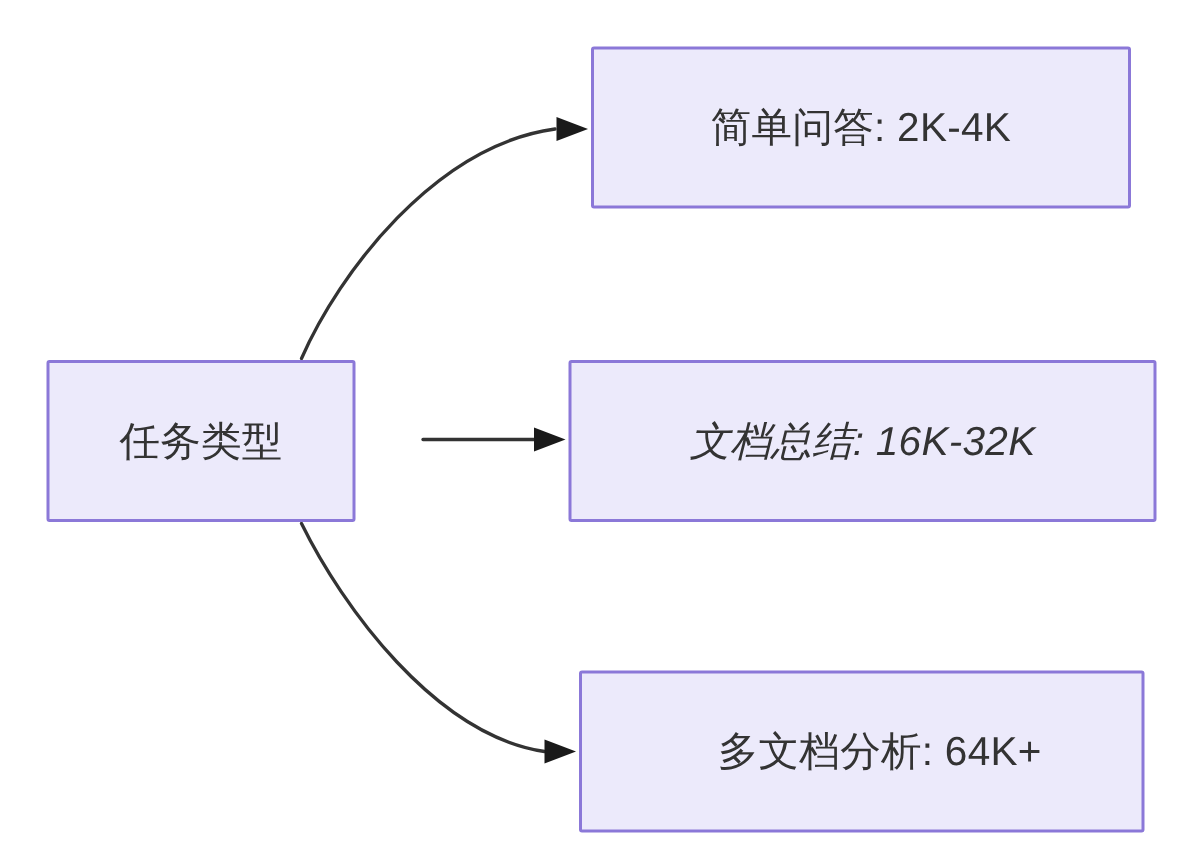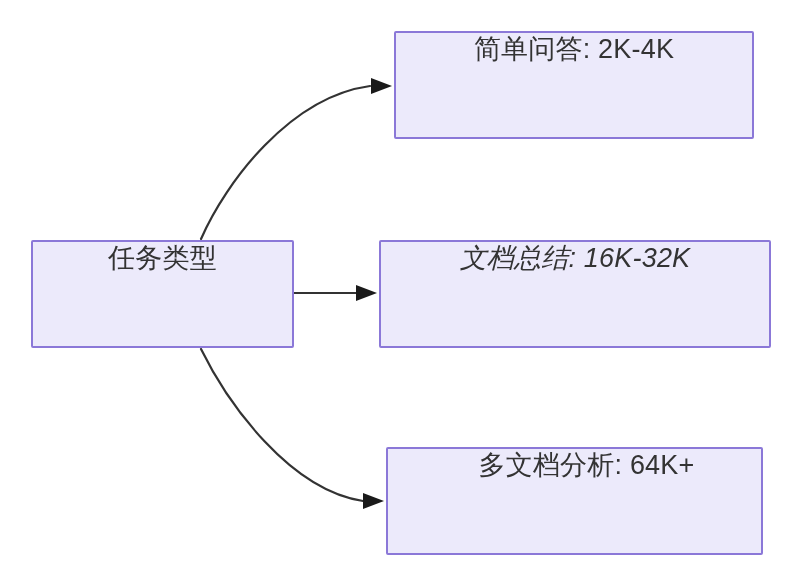--- a/index.html
+++ b/index.html
@@ -26,34 +26,34 @@
     height: 572px;
     pointer-events: none;
   }
   .node {
     position: absolute;
     box-sizing: border-box;
     background: #ECEAFB;
     border: 2px solid #8B78D8;
     border-radius: 2px;
     display: flex;
-    align-items: flex-start;
+    align-items: center;
     justify-content: center;
     color: #333333;
   }
   .node-label {
     font-size: 27px;
     line-height: 1.2;
     color: #333333;
     letter-spacing: 0.2px;
     white-space: nowrap;
     text-align: center;
   }
   
-  #node-source  { left: 31px;  top: 240px; width: 263px; height: 108px; }
+  #node-source  { left: 31px;  top: 240px; width: 206px; height: 108px; }
   #node-task-1  { left: 394px; top: 31px;  width: 360px; height: 108px; }
   #node-task-2  { left: 379px; top: 240px; width: 392px; height: 108px; font-style: italic; }
   #node-task-3  { left: 386px; top: 447px; width: 377px; height: 108px; padding-left: 24px; }
 
   .edge-path {
     fill: none;
     stroke: #333333;
     stroke-width: 2.2;
     stroke-linecap: round;
   }

